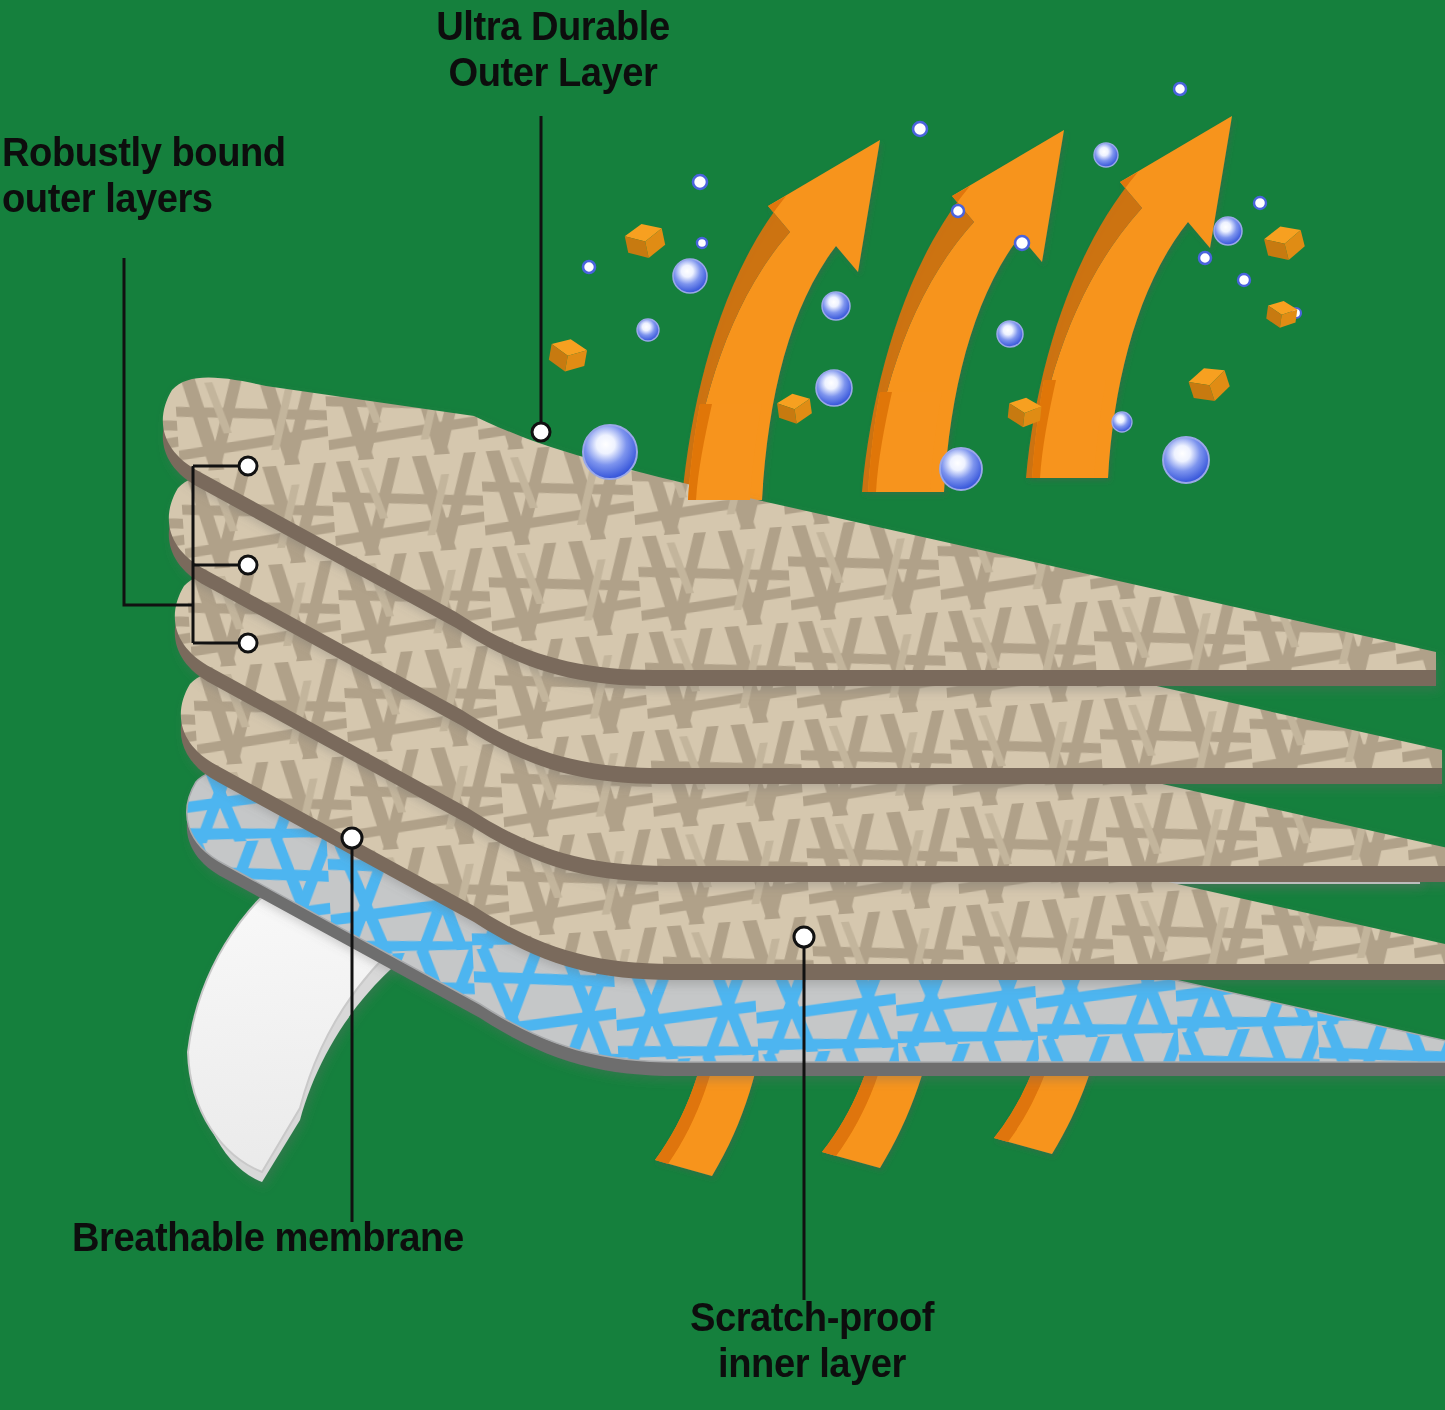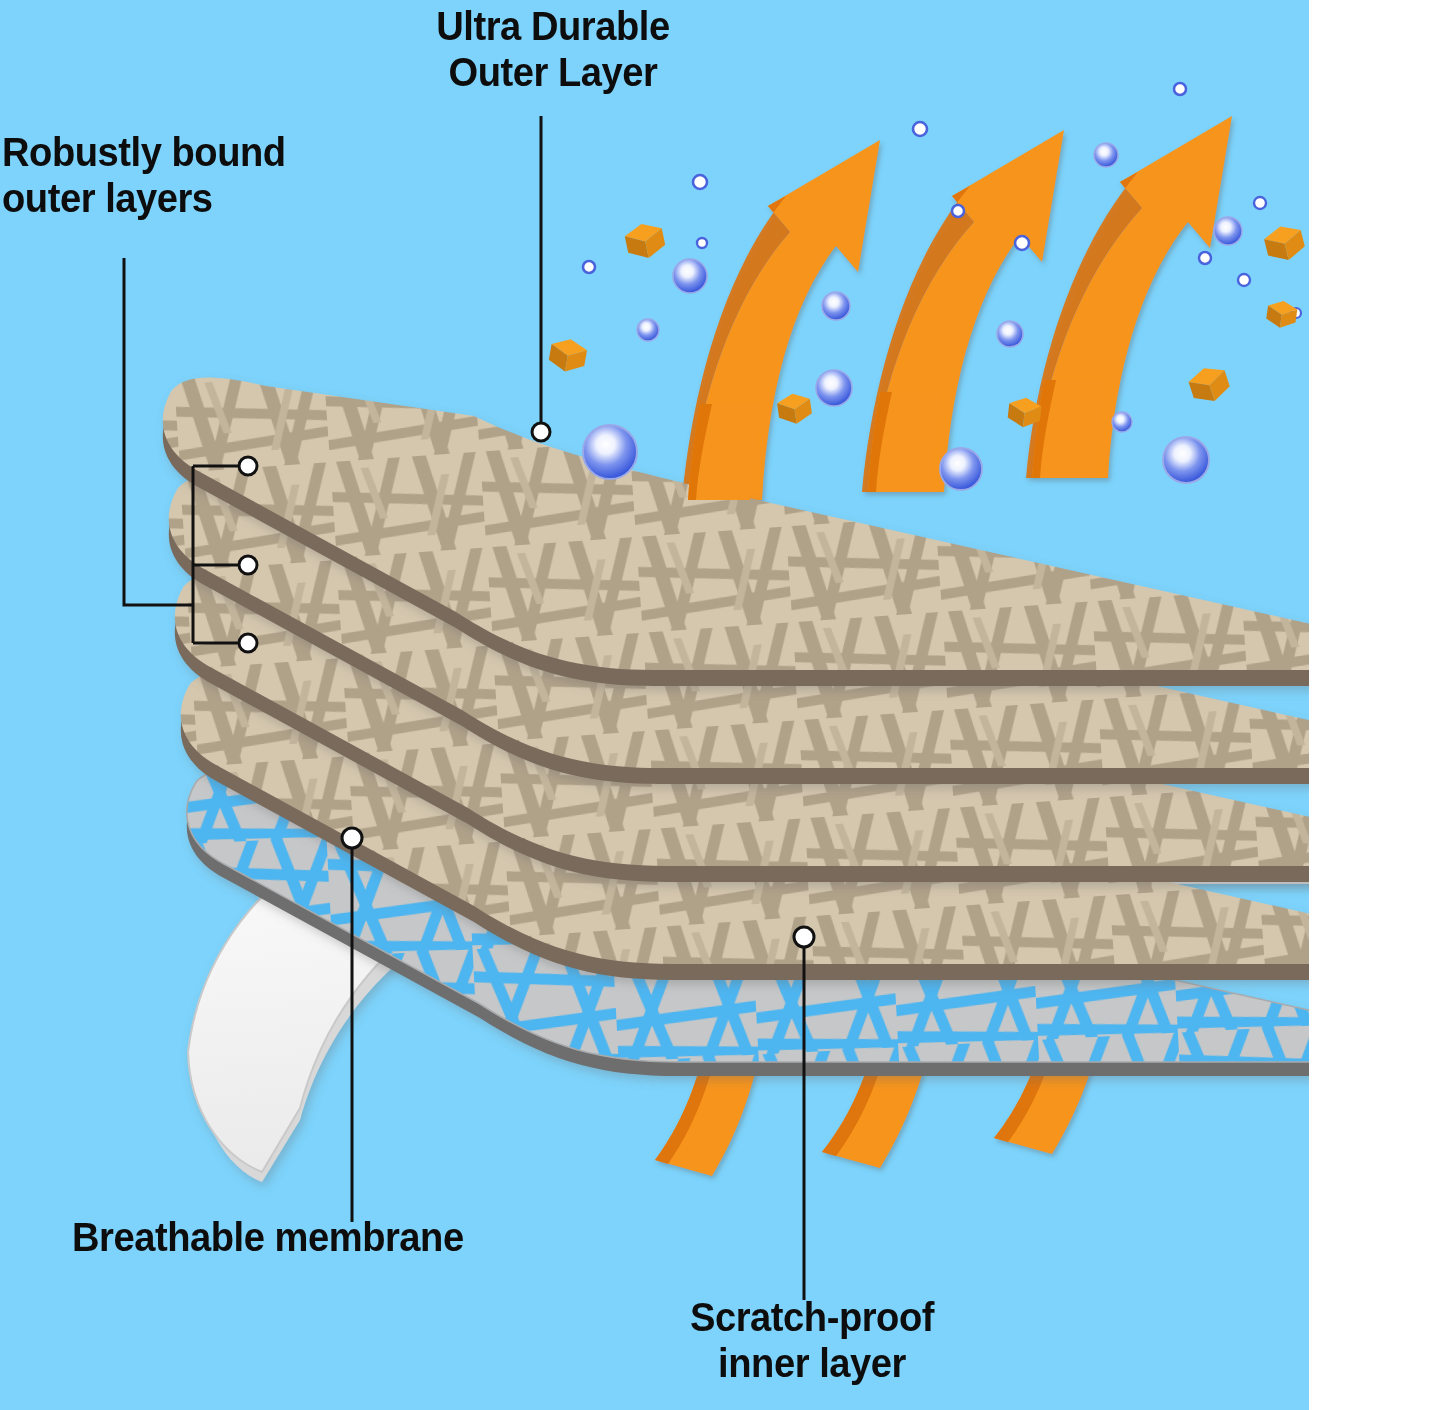--- a/index.html
+++ b/index.html
@@ -6,23 +6,23 @@
   html, body {
     margin: 0;
     padding: 0;
     background: #ffffff;
   }
   body {
     font-family: "Liberation Sans", sans-serif;
   }
   #stage {
     position: relative;
-    width: 1309px;
+    width: 1445px;
     height: 1410px;
-    background: #7dd3fc;
+    background: #15803d;
     overflow: hidden;
   }
   #artboard {
     position: absolute;
     inset: 0;
     width: 1445px;
     height: 1410px;
   }
   .label {
     position: absolute;

